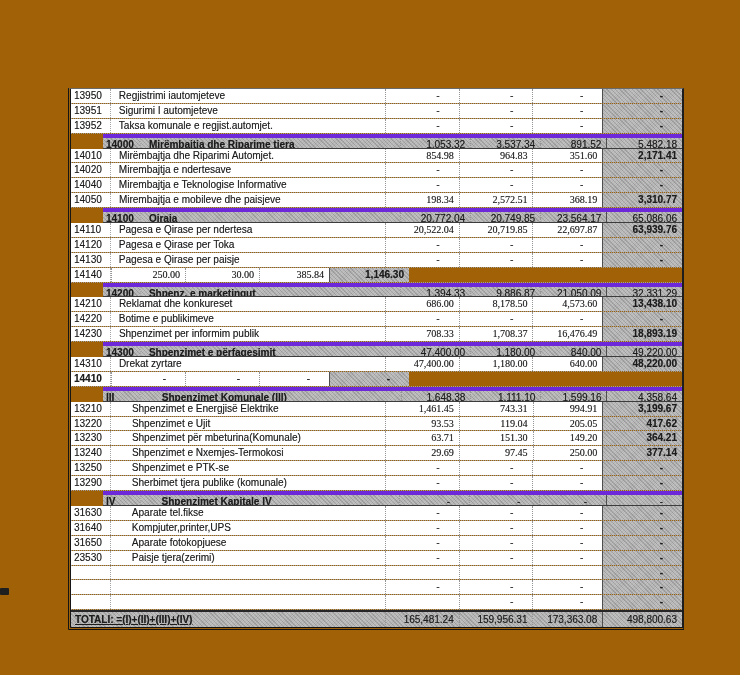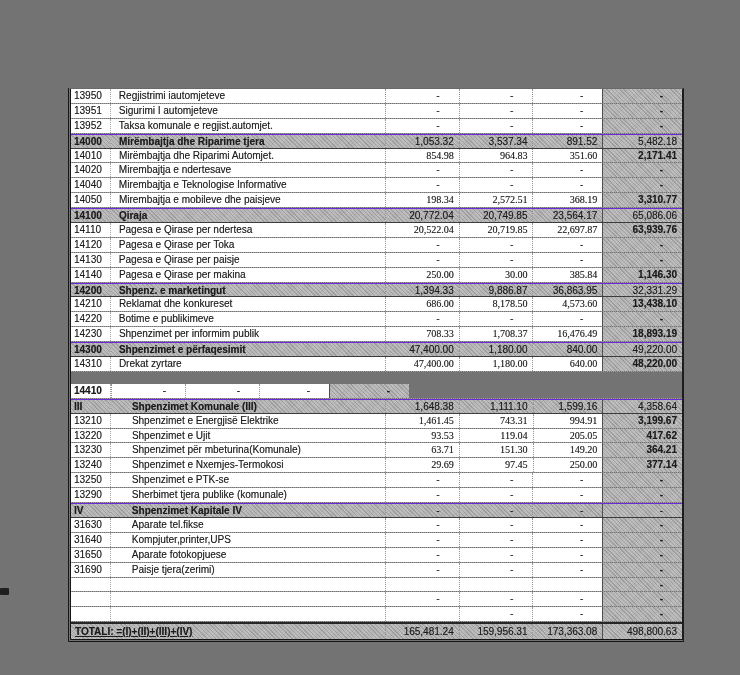--- a/index.html
+++ b/index.html
@@ -1,18 +1,18 @@
 <!DOCTYPE html>
 <html><head>
 <meta charset="utf-8">
 <style>
   * { margin:0; padding:0; box-sizing:border-box; }
   html,body { background:#ffffff; }
   .page {
-    position:relative; width:740px; height:675px; background:#737373;
+    position:relative; width:740px; height:675px; background:#a16207;
     font-family:"Liberation Sans", sans-serif; overflow:hidden;
   }
   .sheet-table {
     position:absolute; left:68px; top:88px; width:616px;
     border-left:3px double #161616;
     border-right:2px solid #1d1d1d;
     border-top:1px solid #6a6a6a;
     border-bottom:3px double #141414;
   }
   .row {
@@ -38,26 +38,26 @@
     background-color:#b9b9b9;
     background-image:
       repeating-linear-gradient(45deg, rgba(0,0,0,0.10) 0 1px, rgba(255,255,255,0.10) 1px 3px),
       repeating-linear-gradient(-45deg, rgba(0,0,0,0.07) 0 1px, transparent 1px 2px);
   }
   .row.item .cell:not(.c4), .row.bold .cell:not(.c4), .row.blank .cell:not(.c4) {
     background:#ffffff;
   }
   .row.section {
     font-weight:700;
-    border-top:1px solid #6d28d9; border-bottom:1px solid #3c3c3c;
+    border-top:4px solid #6d28d9; border-bottom:1px solid #3c3c3c;margin-left:32px;
   }
   .row.section .num, .row.total .num {
     font-family:"Liberation Sans", sans-serif; font-weight:400;
   }
-  .row.bold { font-weight:700;margin-top:12px; }
+  .row.bold { font-weight:700; }
   .row.total {
     height:17px; line-height:16px; font-weight:700;
     border-top:2px solid #262626; border-bottom:none;
   }
   .row.total .desc { width:315px; padding-left:4px;text-decoration:underline; }
   .num.dash { padding-right:19px; }
   .edge-artifact {
     position:absolute; left:0; top:588px; width:9px; height:7px;
     background:#1f1f1f; border-radius:1px;
   }
@@ -160,32 +160,31 @@
         <div class="row item">
           <div class="cell code">14130</div>
           <div class="cell desc">Pagesa e Qirase per paisje</div>
           <div class="cell num c1 dash">-</div>
           <div class="cell num c2 dash">-</div>
           <div class="cell num c3 dash">-</div>
           <div class="cell num c4 dash">-</div>
         </div>
         <div class="row item">
           <div class="cell code">14140</div>
-          <div class="cell desc">Pagesa e Qirase per makina</div>
           <div class="cell num c1">250.00</div>
           <div class="cell num c2">30.00</div>
           <div class="cell num c3">385.84</div>
           <div class="cell num c4">1,146.30</div>
         </div>
         <div class="row section">
           <div class="cell code">14200</div>
           <div class="cell desc">Shpenz. e marketingut</div>
           <div class="cell num c1">1,394.33</div>
           <div class="cell num c2">9,886.87</div>
-          <div class="cell num c3">36,863.95</div>
+          <div class="cell num c3">21,050.09</div>
           <div class="cell num c4">32,331.29</div>
         </div>
         <div class="row item">
           <div class="cell code">14210</div>
           <div class="cell desc">Reklamat dhe konkureset</div>
           <div class="cell num c1">686.00</div>
           <div class="cell num c2">8,178.50</div>
           <div class="cell num c3">4,573.60</div>
           <div class="cell num c4">13,438.10</div>
         </div>
@@ -310,21 +309,21 @@
         </div>
         <div class="row item" style="--ind: 13px;">
           <div class="cell code">31650</div>
           <div class="cell desc">Aparate fotokopjuese</div>
           <div class="cell num c1 dash">-</div>
           <div class="cell num c2 dash">-</div>
           <div class="cell num c3 dash">-</div>
           <div class="cell num c4 dash">-</div>
         </div>
         <div class="row item" style="--ind: 13px;">
-          <div class="cell code">31690</div>
+          <div class="cell code">23530</div>
           <div class="cell desc">Paisje tjera(zerimi)</div>
           <div class="cell num c1 dash">-</div>
           <div class="cell num c2 dash">-</div>
           <div class="cell num c3 dash">-</div>
           <div class="cell num c4 dash">-</div>
         </div>
         <div class="row blank">
           <div class="cell code"></div>
           <div class="cell desc"></div>
           <div class="cell num c1"></div>

